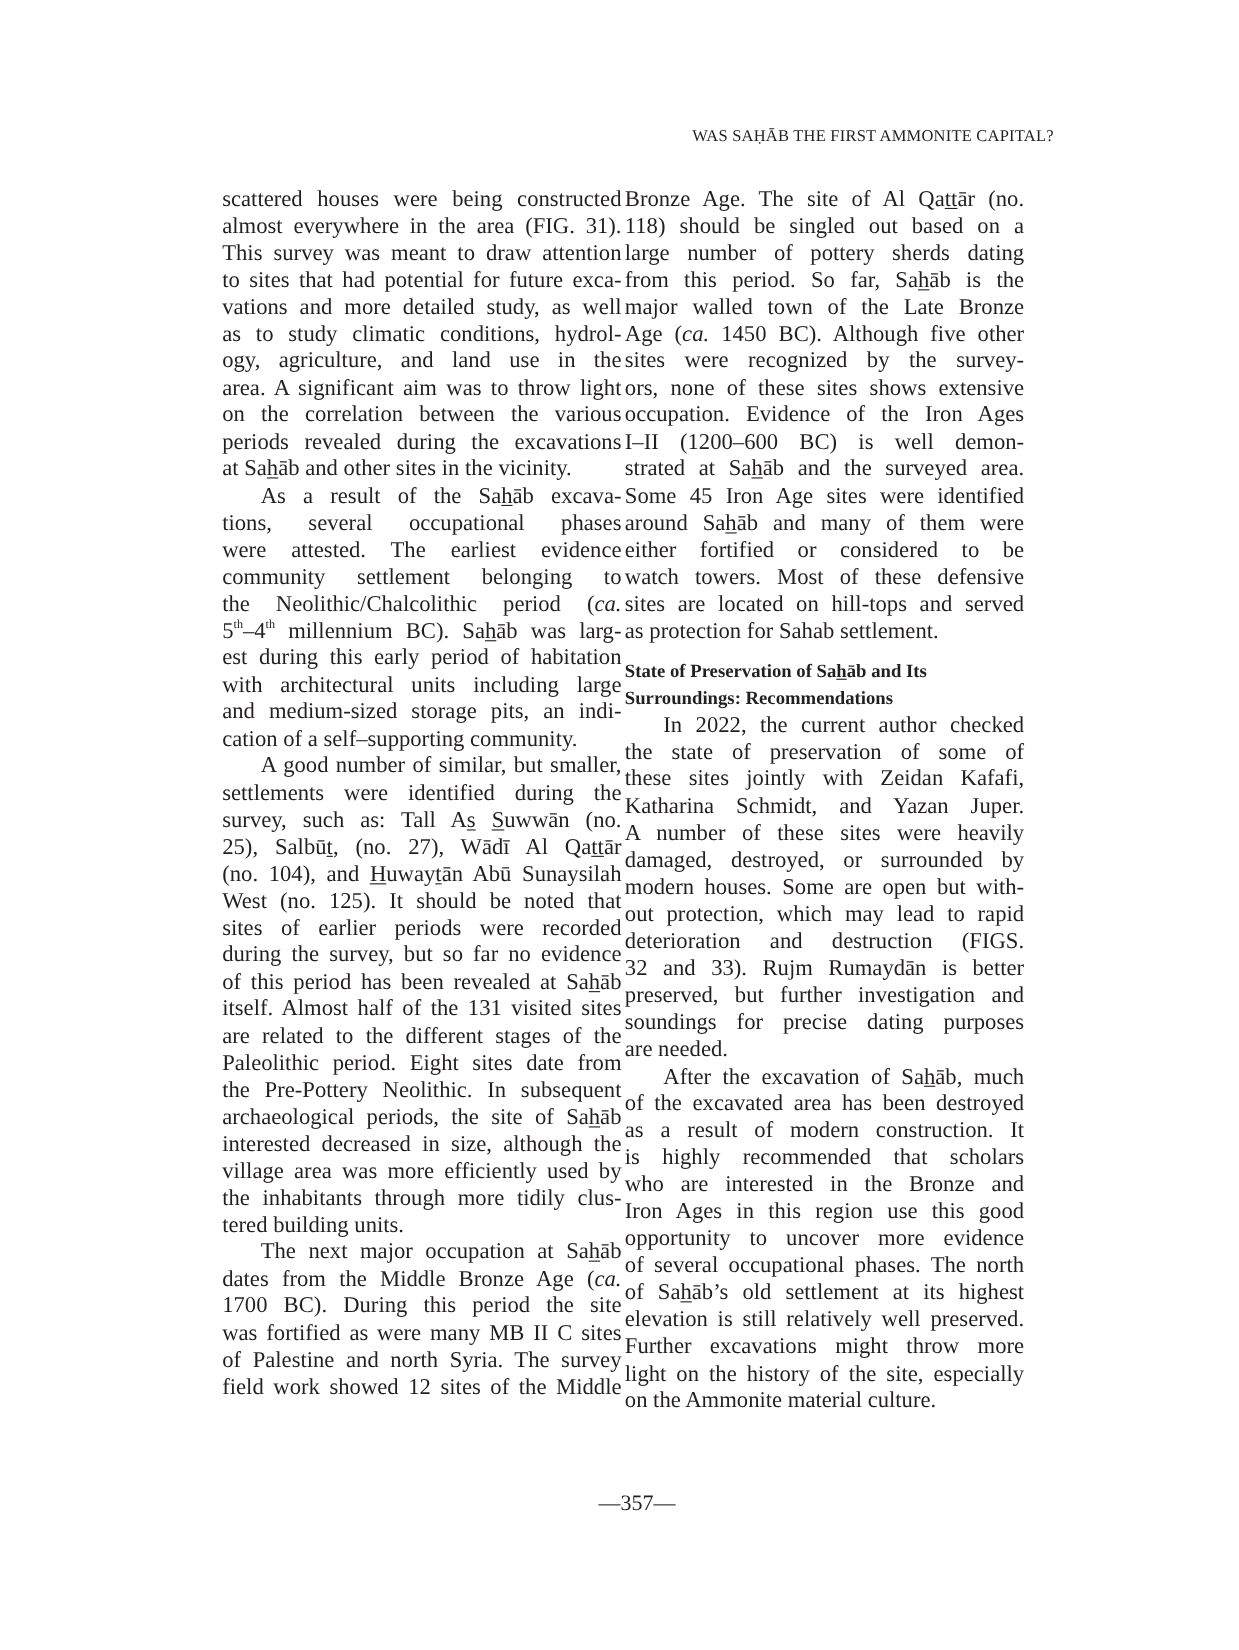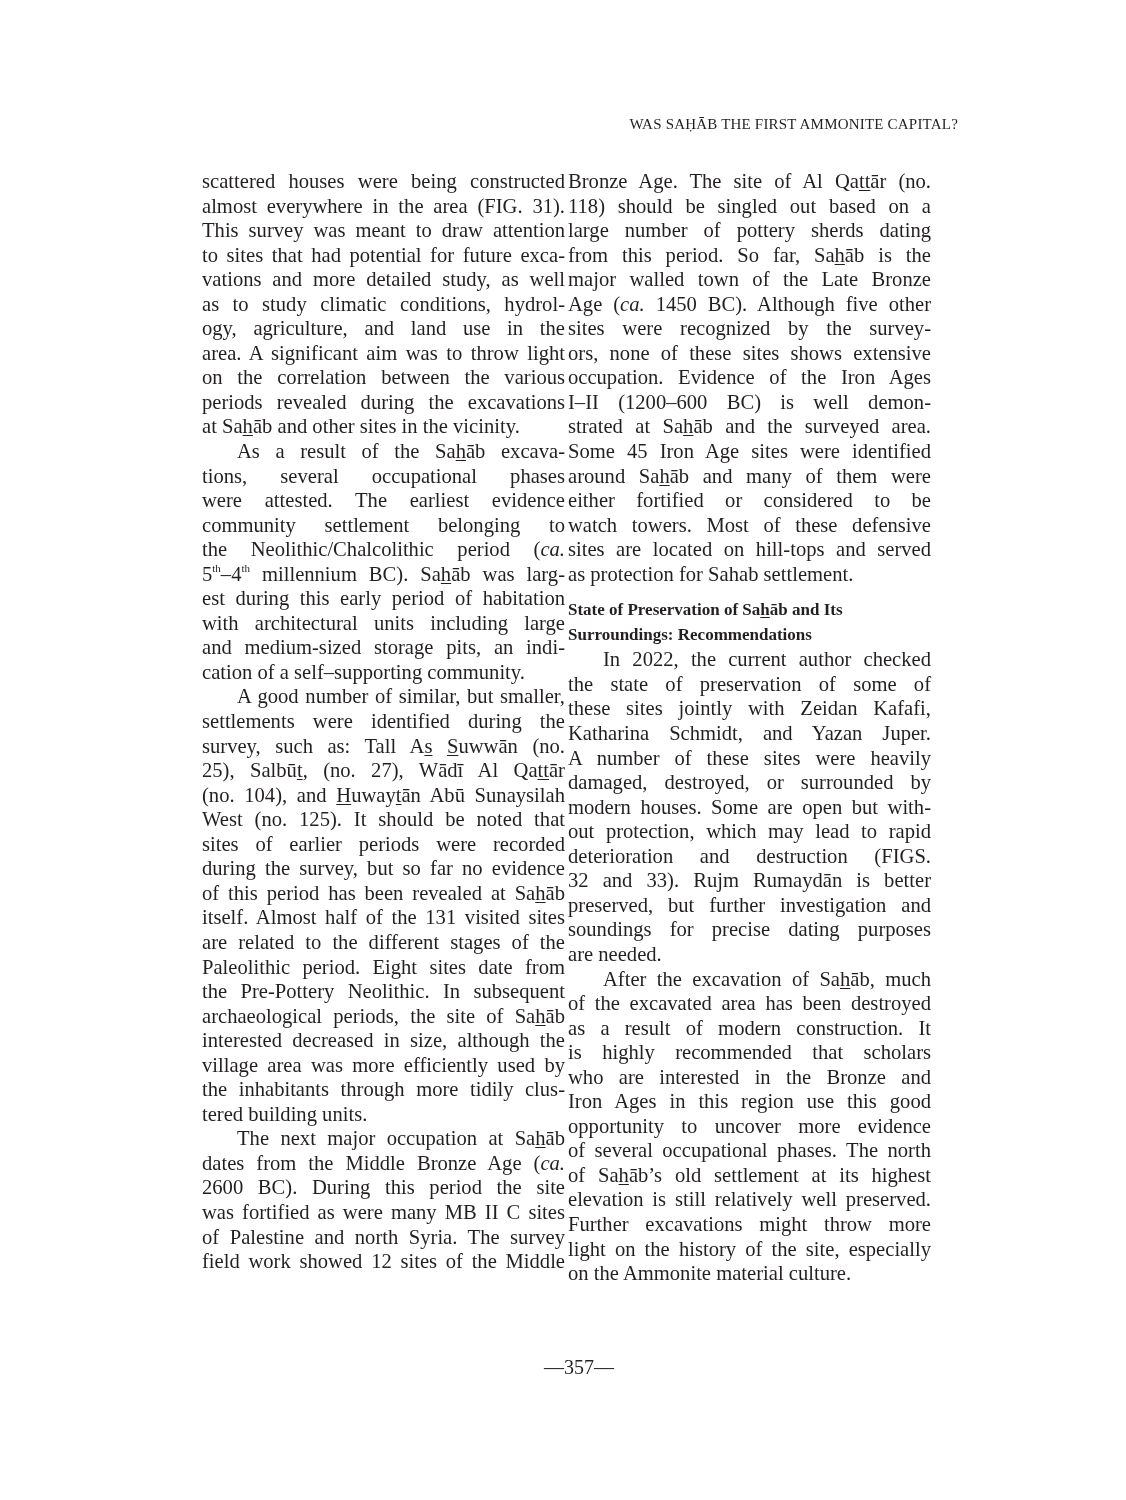--- a/index.html
+++ b/index.html
@@ -110,21 +110,21 @@
       <span class="line"><span>the Pre-Pottery Neolithic. In subsequent</span></span>
       <span class="line"><span>archaeological periods, the site of Sa</span><span class="u">h</span><span>āb</span></span>
       <span class="line"><span>interested decreased in size, although the</span></span>
       <span class="line"><span>village area was more efficiently used by</span></span>
       <span class="line"><span>the inhabitants through more tidily clus-</span></span>
       <span class="line last"><span>tered building units.</span></span>
     </div>
     <div>
       <span class="line indent"><span>The next major occupation at Sa</span><span class="u">h</span><span>āb</span></span>
       <span class="line"><span>dates from the Middle Bronze Age (</span><span class="i">ca.</span></span>
-      <span class="line"><span>2600 BC). During this period the site</span></span>
+      <span class="line"><span>1700 BC). During this period the site</span></span>
       <span class="line"><span>was fortified as were many MB II C sites</span></span>
       <span class="line"><span>of Palestine and north Syria. The survey</span></span>
       <span class="line"><span>field work showed 12 sites of the Middle</span></span>
     </div>
   </div>
 
 <div class="col col-right">
     <div>
       <span class="line"><span>Bronze Age. The site of Al Qa</span><span class="u">tt</span><span>ār (no.</span></span>
       <span class="line"><span>118) should be singled out based on a</span></span>

